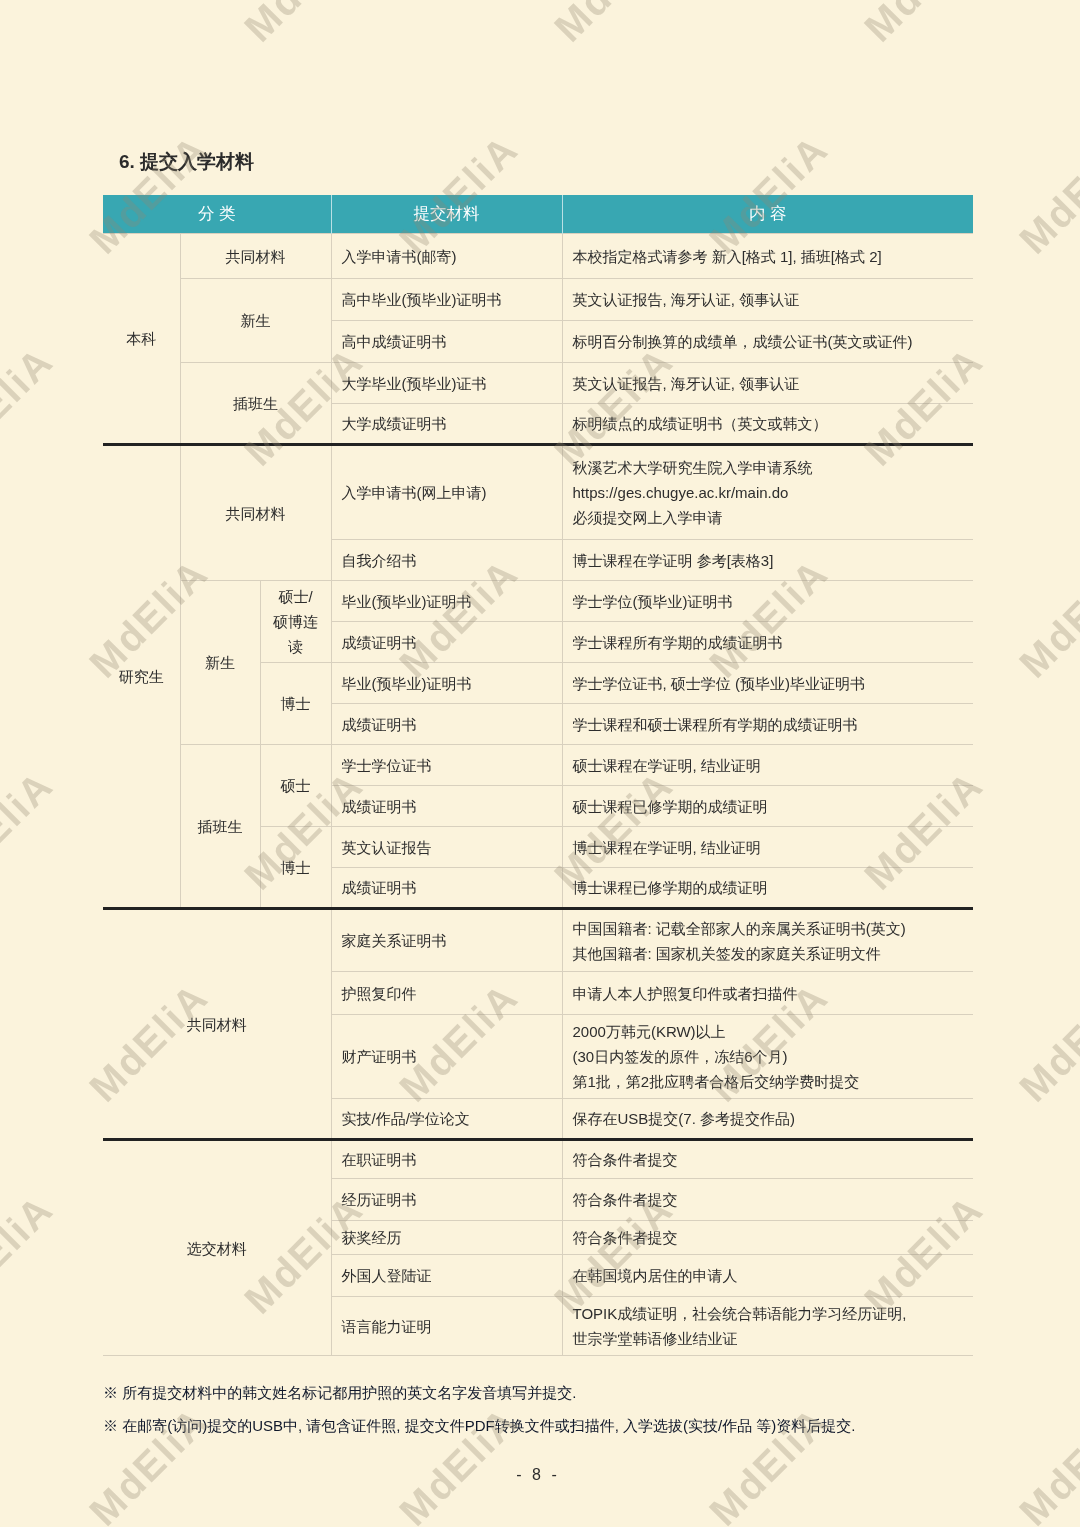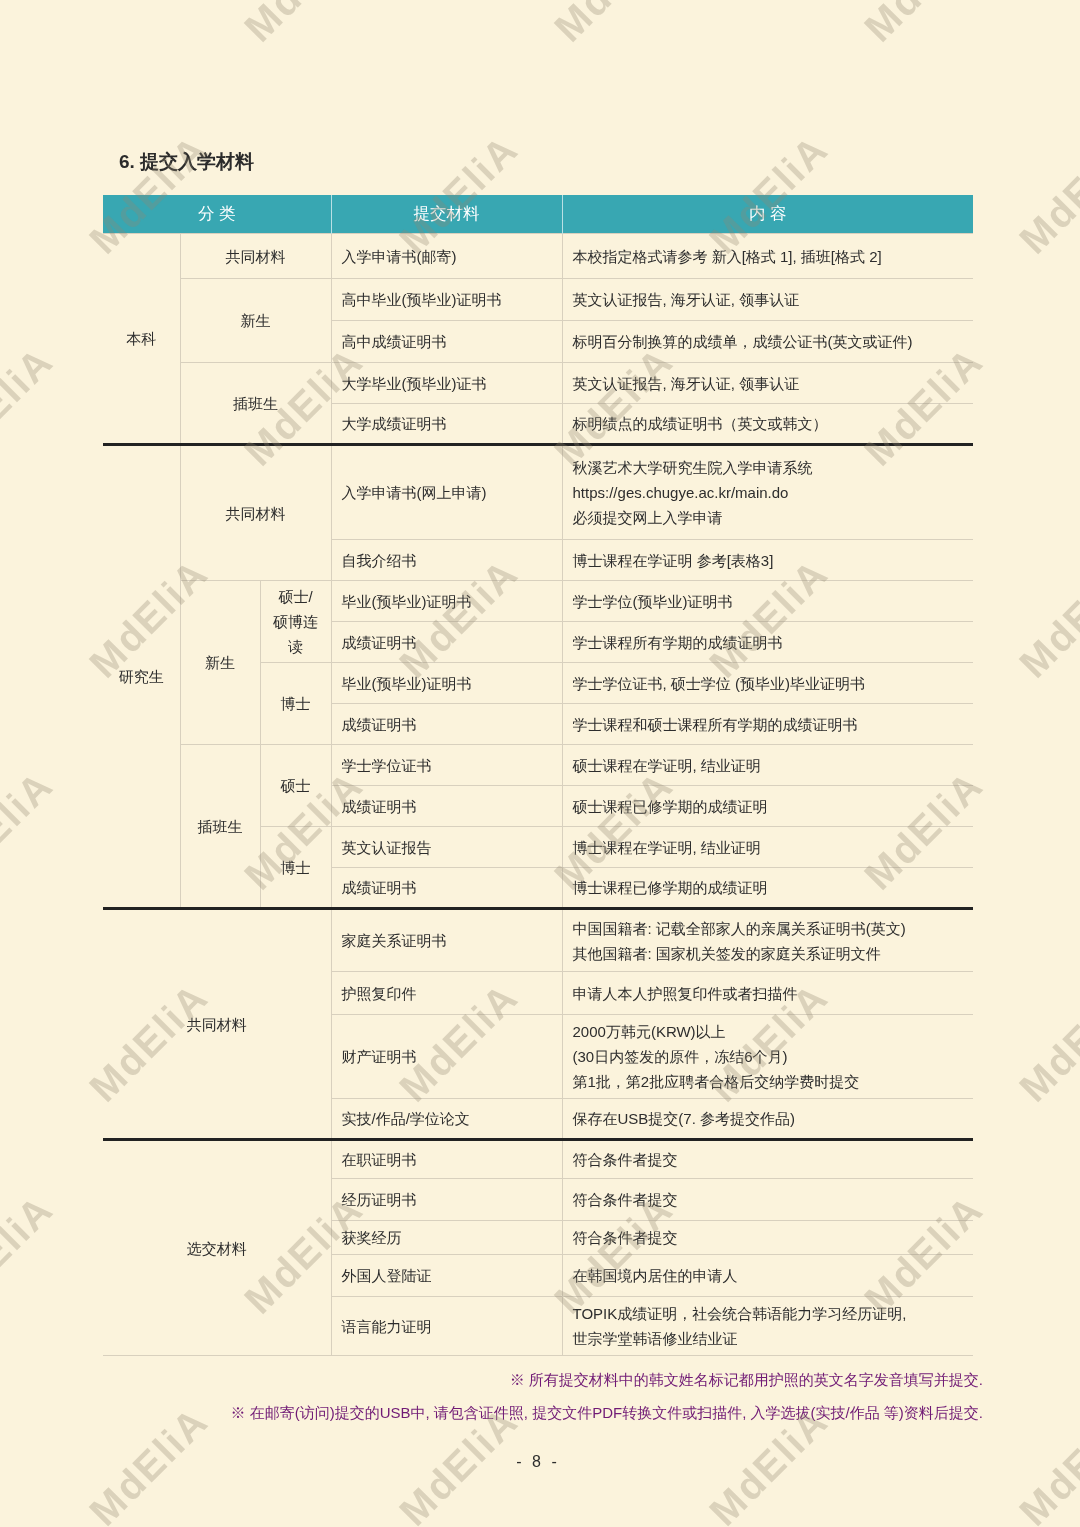--- a/index.html
+++ b/index.html
@@ -66,26 +66,25 @@
     line-height: 25px;
     vertical-align: middle;
     white-space: pre-line;
     overflow: hidden;
   }
   td.cat { text-align: center; padding: 2px 4px; }
   td.mat { text-align: left; padding: 2px 6px 2px 10px; }
   td.con { text-align: left; padding: 4px 8px 4px 10px; }
   tbody.section + tbody.section { border-top: 3px solid #222222; }
   .notes {
-    margin-top: 7px;
+    margin-top: 20px;
     width: 880px;
     font-size: 15px;
     line-height: 33px;
-    color: #701a75;
-    text-align: right;
+    color: #0f172a;
   }
   .note-line { white-space: nowrap; }
   .page-number {
     width: 870px;
     margin-top: 24px;
     text-align: center;
     font-size: 16px;
     color: #2d2d2d;
     letter-spacing: 3px;
   }

